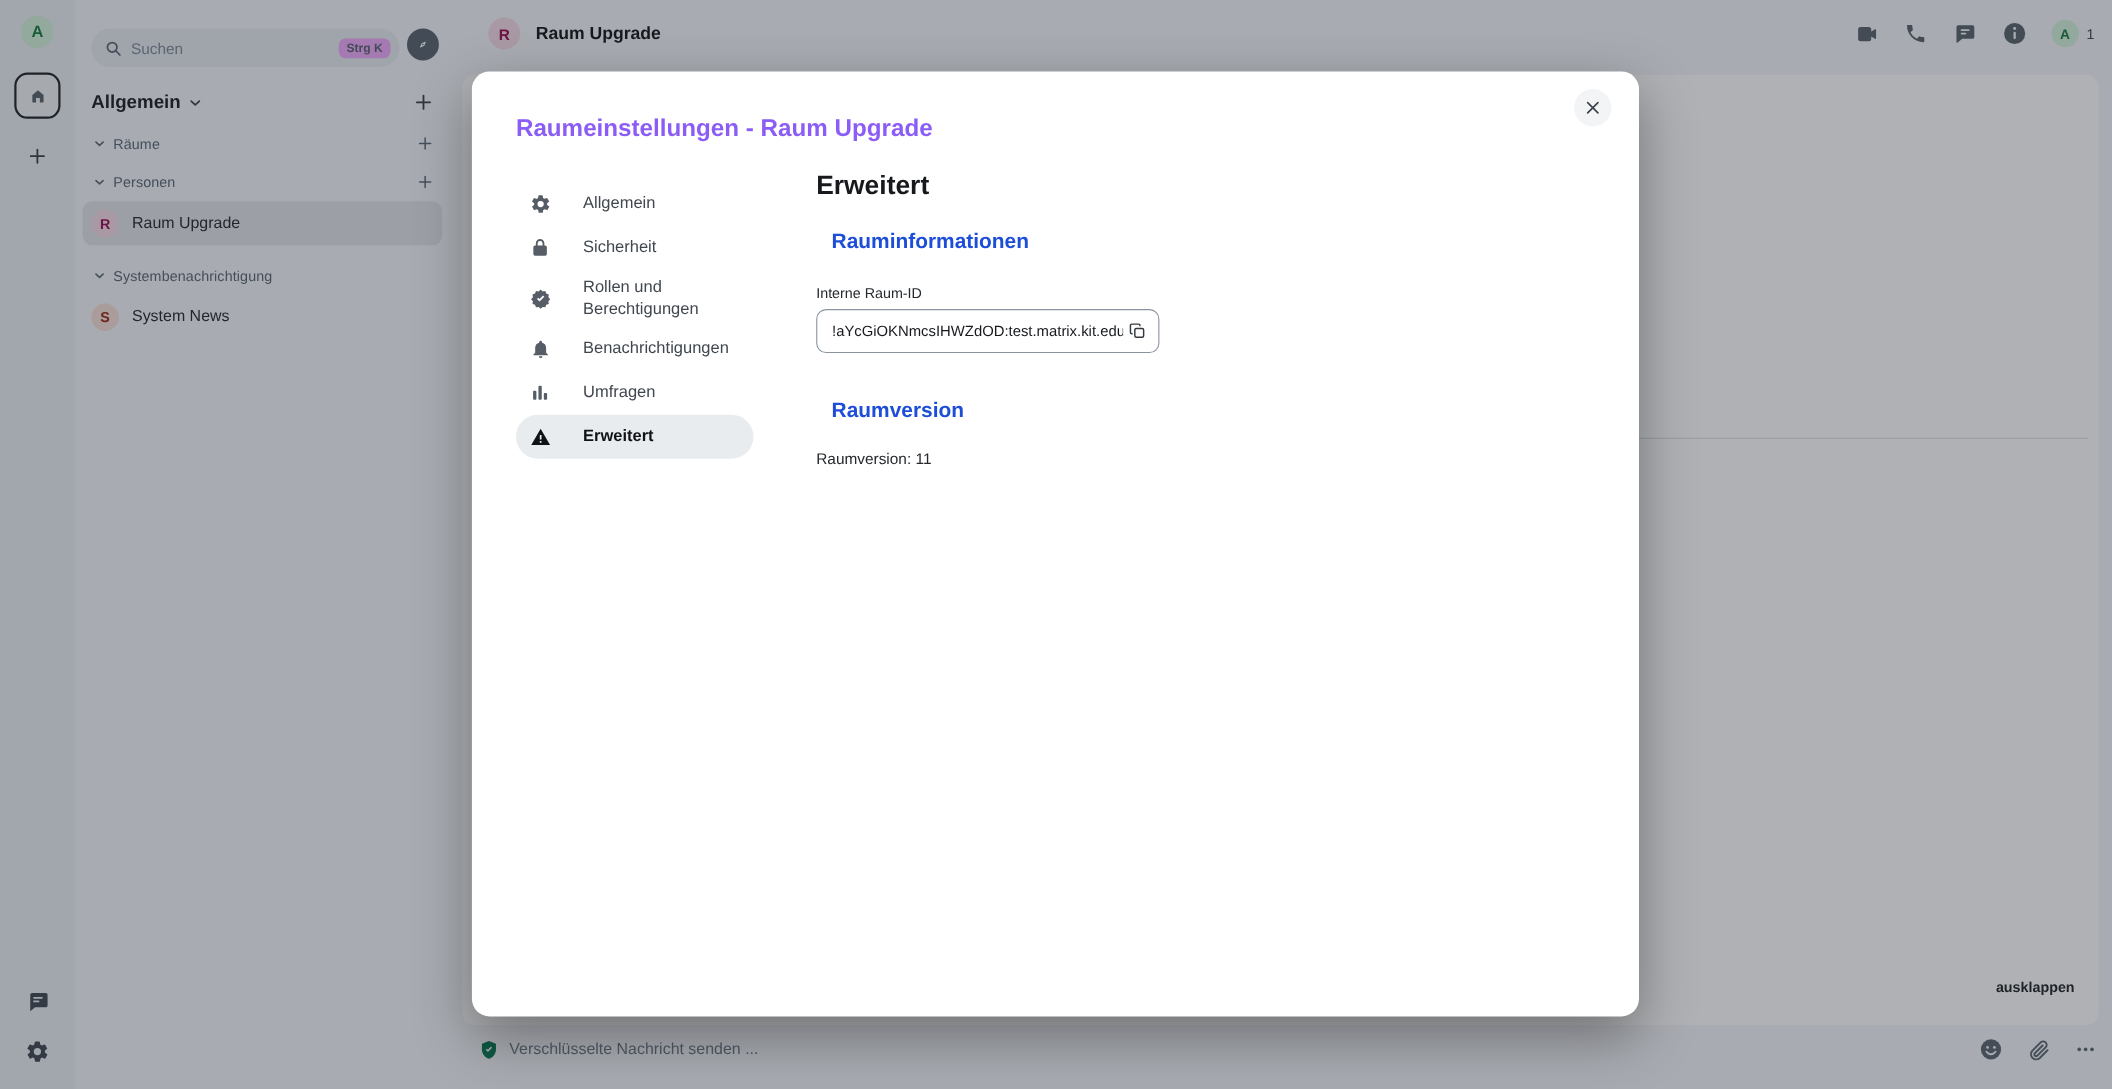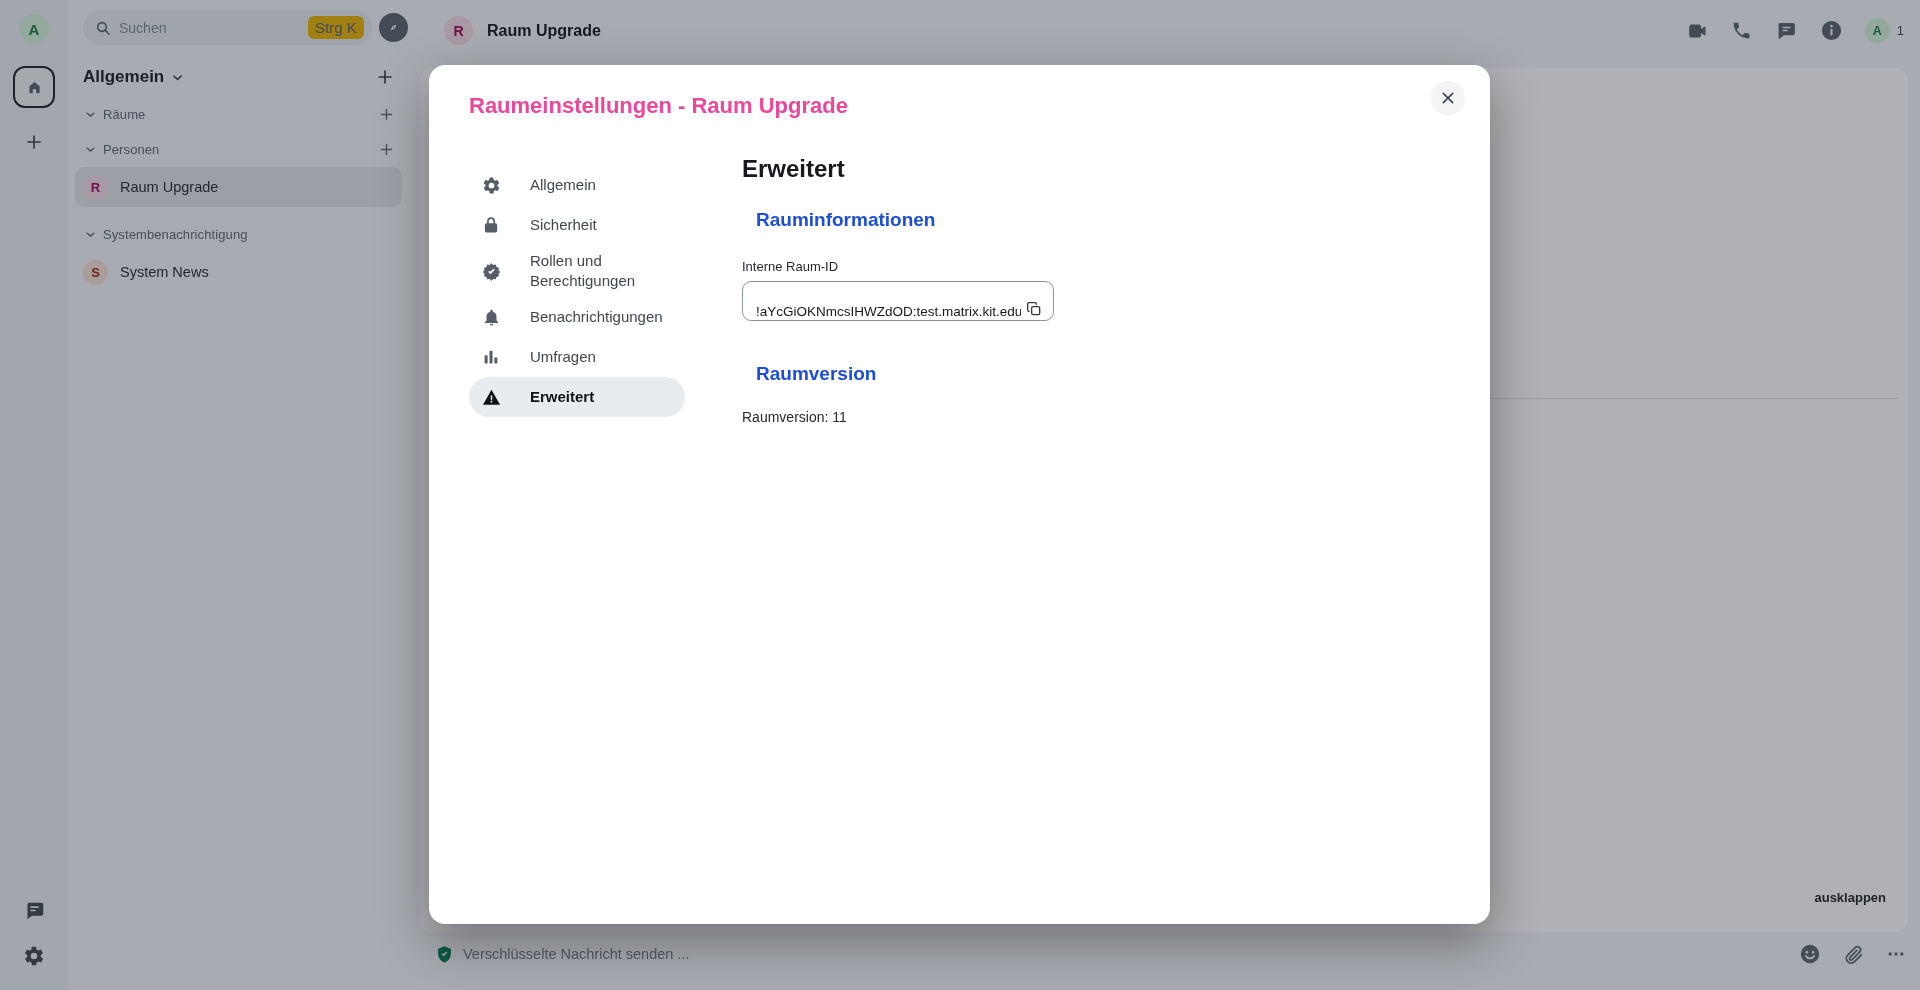--- a/index.html
+++ b/index.html
@@ -8,26 +8,26 @@
   
   .rail{position:absolute;left:0;top:0;width:68px;height:990px;background:#eceff4;display:flex;flex-direction:column;align-items:center;}
   .rail .user-avatar{margin-top:14px;width:30px;height:30px;border-radius:50%;background:#d6f3dd;color:#1d7d44;font-weight:700;font-size:15px;display:flex;align-items:center;justify-content:center;}
   .rail .home-btn{margin-top:22px;width:38px;height:38px;border-radius:12px;border:2.5px solid #23272c;display:flex;align-items:center;justify-content:center;color:#5b6470;background:#f2f4f8;cursor:pointer;}
   .rail .add-space{margin-top:22px;width:24px;height:24px;color:#3c434b;display:flex;align-items:center;justify-content:center;cursor:pointer;}
   .rail .spacer{flex:1;}
   .rail .bottom-icon{width:24px;height:24px;margin-bottom:22px;color:#434b55;display:flex;align-items:center;justify-content:center;cursor:pointer;}
 
   
   .sidebar{position:absolute;left:68px;top:0;width:342px;height:990px;background:#f4f6fa;border-right:1px solid #e3e7ec;}
-  .search-row{display:flex;align-items:center;gap:7px;padding:10px 14px 0 15px;}
+  .search-row{display:flex;align-items:flex-start;gap:7px;padding:10px 14px 0 15px;margin-top:16px;}
   .search-box{flex:1;height:35px;background:#e9edf2;border-radius:18px;display:flex;align-items:center;padding:0 8px 0 12px;cursor:text;}
   .search-box .mag{color:#5f6a78;display:flex;}
   .search-box input{border:none;background:transparent;outline:none;flex:1;font-size:14px;color:#3d4652;padding:0 8px;font-family:inherit;}
   .search-box input::placeholder{color:#818c9b;}
-  .kbd-badge{background:#eab308;color:#5c6673;font-size:15px;border-radius:6px;padding:3px 7px;white-space:nowrap;}
+  .kbd-badge{background:#f0abfc;color:#5c6673;font-size:11px;border-radius:6px;padding:3px 7px;white-space:nowrap;font-weight:bold;}
   .compass-btn{width:29px;height:29px;border-radius:50%;background:#5b6573;display:flex;align-items:center;justify-content:center;color:#fff;cursor:pointer;flex:none;}
   .space-row{display:flex;align-items:center;padding:22px 16px 0 15px;}
   .space-title{font-size:17px;font-weight:700;color:#1f2328;}
   .space-chevron{margin-left:6px;color:#3c434b;display:flex;}
   .space-add{margin-left:auto;color:#3c434b;display:flex;cursor:pointer;}
   .section-head{display:flex;align-items:center;padding:20px 16px 0 16px;color:#5f6a78;}
   .section-head .chev{display:flex;margin-right:6px;color:#5f6a78;}
   .section-head .sec-label{font-size:13px;font-weight:500;letter-spacing:.1px;}
   .section-head .sec-add{margin-left:auto;color:#5f6a78;display:flex;cursor:pointer;}
   .room-item{margin:10px 8px 0 7px;height:40px;border-radius:9px;display:flex;align-items:center;padding:0 8px;cursor:pointer;}
@@ -51,34 +51,34 @@
   .timeline-divider{position:absolute;left:24px;right:10px;top:330px;height:1px;background:#dcdfe4;}
   .expand-link{position:absolute;right:34px;bottom:85px;font-size:13px;font-weight:700;color:#26282b;cursor:pointer;}
   .composer{position:absolute;left:26px;right:12px;bottom:14px;height:44px;display:flex;align-items:center;}
   .shield{width:17px;height:19px;color:#0b7a52;display:flex;flex:none;}
   .composer-input{margin-left:10px;flex:1;font-size:14.5px;color:#6f7a86;cursor:text;}
   .composer-icon{width:24px;height:24px;margin-left:19px;color:#5f6873;display:flex;align-items:center;justify-content:center;cursor:pointer;}
 
   
   .overlay{position:absolute;inset:0;background:rgba(20,26,34,0.34);z-index:10;}
   .dialog{position:absolute;left:429px;top:65px;width:1061px;height:859px;background:#fff;border-radius:16px;box-shadow:0 18px 50px rgba(0,0,0,0.35);z-index:20;}
-  .dialog-title{position:absolute;left:40px;top:28px;font-size:22px;font-weight:700;color:#ec4899;}
+  .dialog-title{position:absolute;left:40px;top:39px;font-size:22px;font-weight:700;color:#8b5cf6;}
   .dialog-close{position:absolute;right:25px;top:16px;width:34px;height:34px;border-radius:50%;background:#f2f4f6;color:#3c434b;display:flex;align-items:center;justify-content:center;cursor:pointer;}
   .dlg-nav{position:absolute;left:40px;top:100px;width:216px;}
   .dlg-nav-item{display:flex;align-items:center;min-height:40px;border-radius:20px;padding:0 12px;cursor:pointer;color:#40474f;gap:15px;}
   .dlg-nav-item .nav-icon{width:20px;height:20px;color:#565d66;display:flex;flex:none;align-items:center;justify-content:center;}
   .dlg-nav-item .nav-label{margin-left:14px;font-size:15px;line-height:20px;padding:6px 0;}
   .dlg-nav-item.selected{background:#e9ecef;}
   .dlg-nav-item.selected .nav-icon{color:#101215;}
   .dlg-nav-item.selected .nav-label{font-weight:700;color:#101215;}
   .dlg-content{position:absolute;left:313px;top:90px;width:620px;}
   .dlg-h2{font-size:24px;font-weight:700;color:#17191c;margin:0 0 26px 0;}
   .dlg-h3{font-size:19px;font-weight:700;color:#1d4ed8;margin:0 0 28px 14px;}
   .field-label{font-size:13px;color:#25292e;margin-bottom:7px;}
-  .id-field{width:312px;height:40px;border:1px solid #8a93a0;border-radius:9px;display:flex;align-items:flex-end;padding:0 8px 0 11px;box-sizing:border-box;margin-bottom:42px;}
+  .id-field{width:312px;height:40px;border:1px solid #8a93a0;border-radius:9px;display:flex;align-items:center;padding:0 8px 0 11px;box-sizing:border-box;margin-bottom:42px;}
   .id-field input{border:none;outline:none;background:transparent;flex:1;font-size:13.5px;color:#17191c;font-family:inherit;min-width:0;}
   .copy-btn{width:22px;height:22px;color:#34393f;display:flex;align-items:center;justify-content:center;cursor:pointer;flex:none;}
   .dlg-h3.tight{margin-bottom:24px;}
   .version-text{font-size:14px;color:#25292e;}
   svg{display:block;}
 </style>
 </head>
 <body>
 
 <div class="app">

